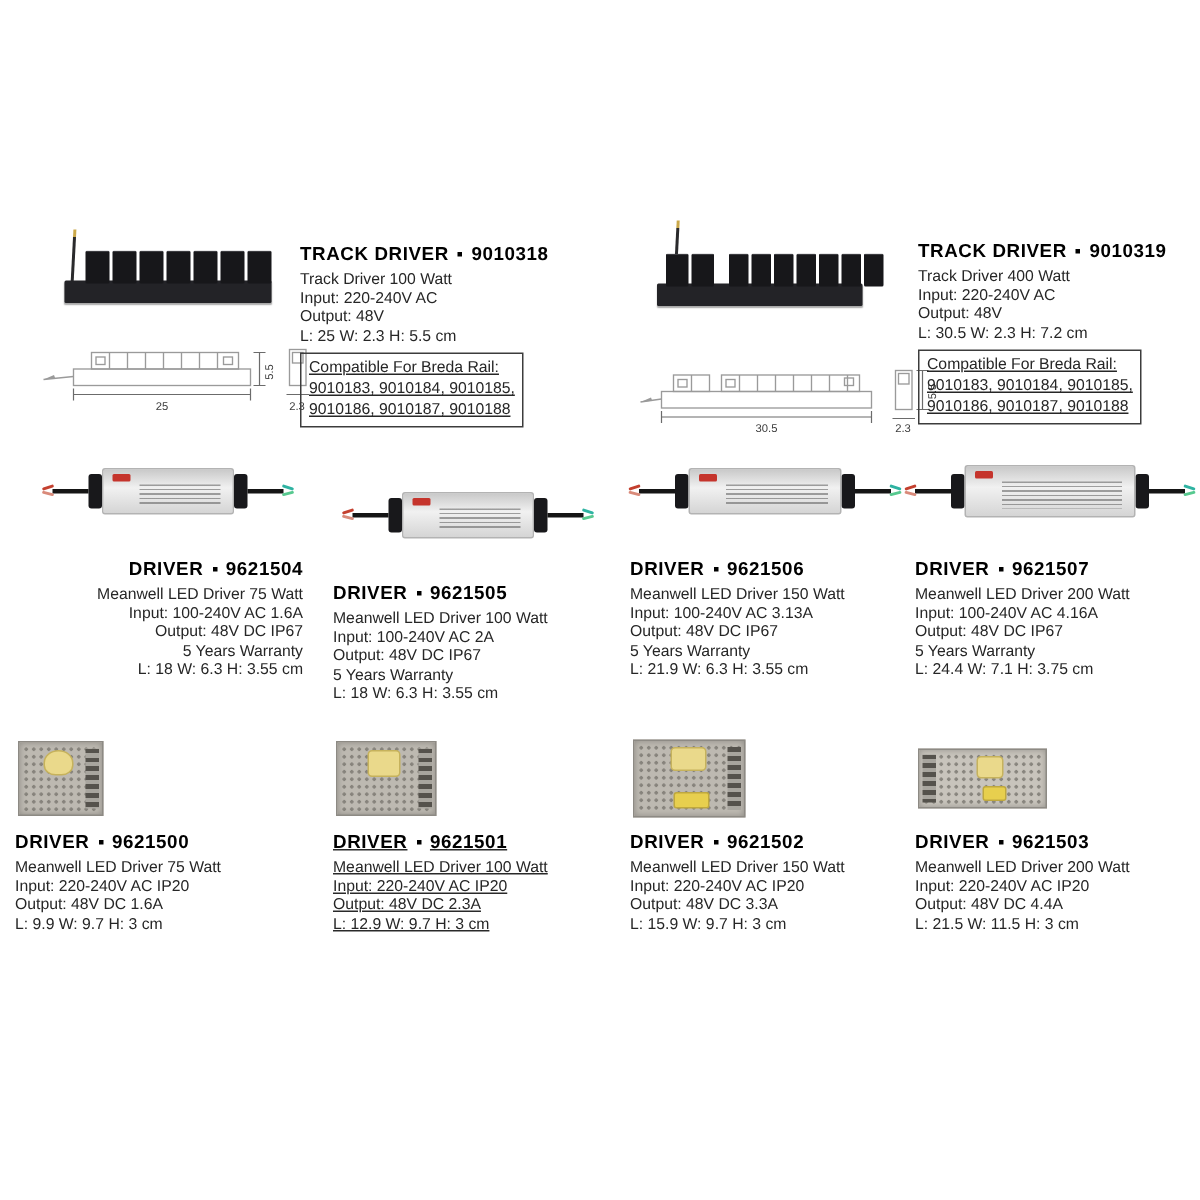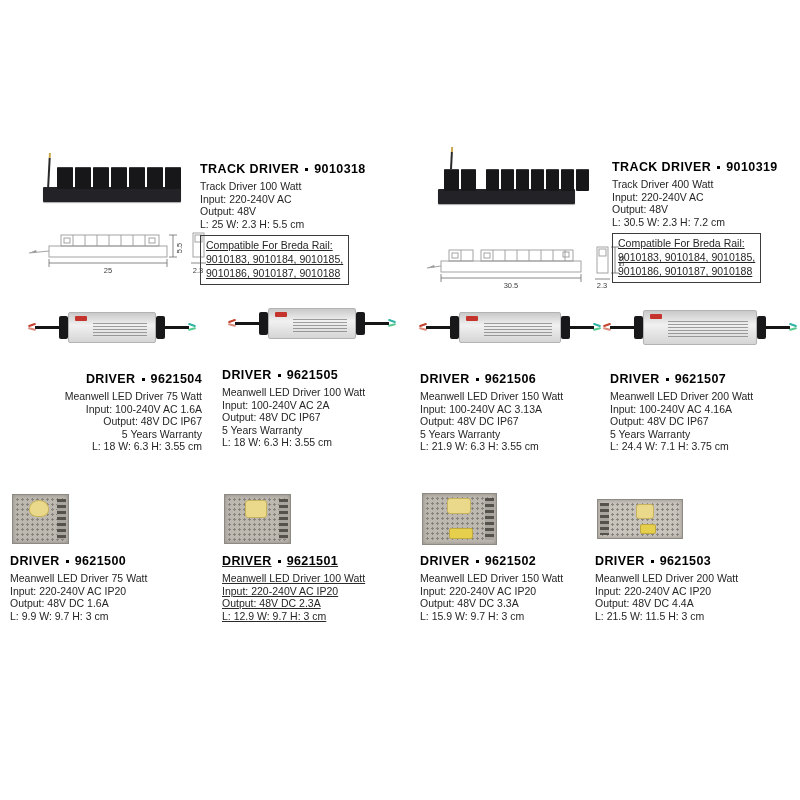--- a/index.html
+++ b/index.html
@@ -258,21 +258,21 @@
     <div class="prod-title">
       <span>DRIVER</span><span class="dot"></span><span>9621504</span>
     </div>
     <div class="spec">Meanwell LED Driver 75 Watt</div>
     <div class="spec">Input: 100-240V AC 1.6A</div>
     <div class="spec">Output: 48V DC IP67</div>
     <div class="spec">5 Years Warranty</div>
     <div class="spec">L: 18 W: 6.3 H: 3.55 cm</div>
   </section>
 
-  <section class="card mid" style="left:222px;top:296px;">
+  <section class="card mid" style="left:222px;top:316px;">
     <div class="photo-zone">
       <div class="mw-photo">
         <div class="mw-wire left">
             <i class="s1"></i>
             <i class="s2"></i>
           </div>
         <div class="mw-cap"></div>
         <div class="mw-body w88">
             <span class="mw-logo"></span>
             <span class="mw-label"></span>
@@ -396,21 +396,21 @@
     </div>
     <div class="prod-title">
       <span>DRIVER</span><span class="dot"></span><span>9621502</span>
     </div>
     <div class="spec">Meanwell LED Driver 150 Watt</div>
     <div class="spec">Input: 220-240V AC IP20</div>
     <div class="spec">Output: 48V DC 3.3A</div>
     <div class="spec">L: 15.9 W: 9.7 H: 3 cm</div>
   </section>
 
-  <section class="card bot" style="left:595px;top:490px;">
+  <section class="card bot" style="left:610px;top:490px;">
     <div class="photo-zone">
       <div class="psu psu-200">
         <div class="psu-holes"></div>
         <div class="psu-xfmr"></div>
         <div class="psu-term"></div>
       </div>
     </div>
     <div class="prod-title">
       <span>DRIVER</span><span class="dot"></span><span>9621503</span>
     </div>

